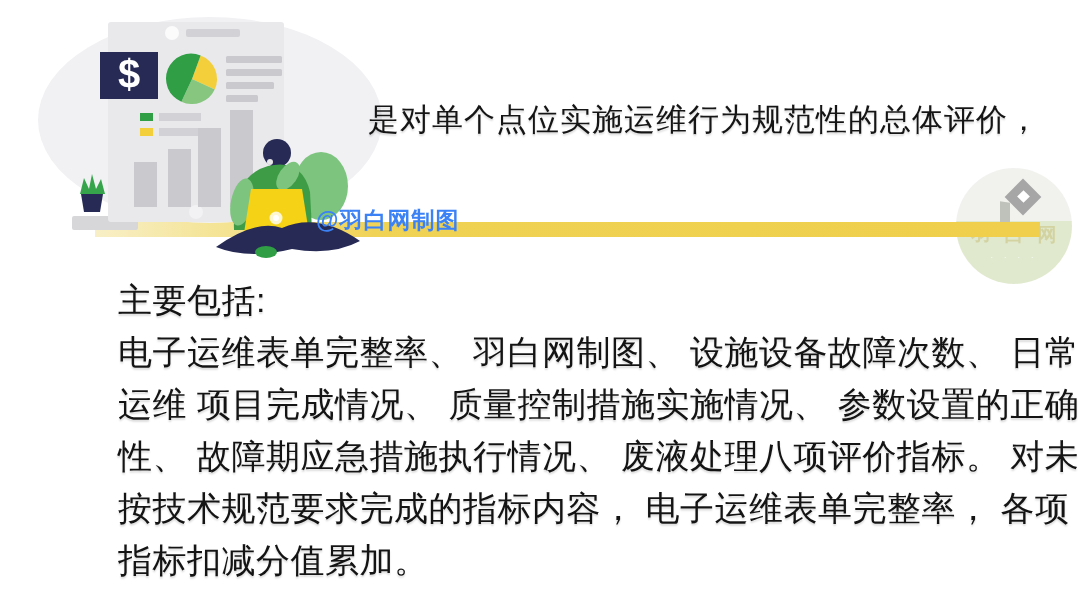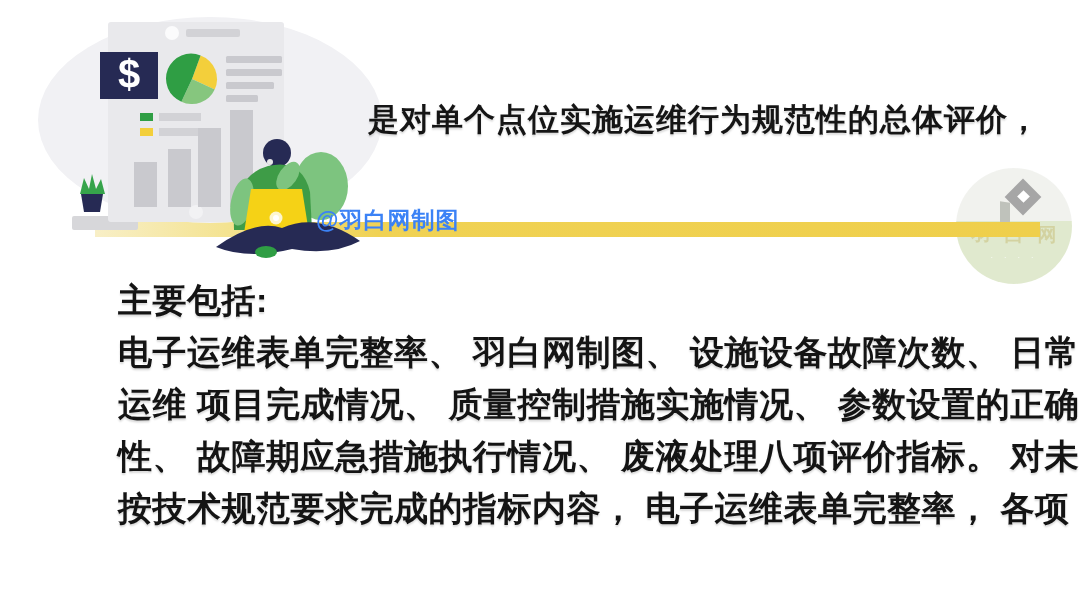--- a/index.html
+++ b/index.html
@@ -43,28 +43,28 @@
   
   .credit{
     position:absolute;left:316px;top:205px;z-index:5;
     font-size:23px;font-weight:bold;color:#3b82f6;letter-spacing:1px;
   }
   
   .hero{position:absolute;left:30px;top:0;z-index:3;}
   
   .headline{
     position:absolute;right:40px;top:88px;text-align:right;z-index:4;
-    font-weight:bold;color:#151515;font-size:31px;line-height:64px;
+    font-weight:normal;color:#151515;font-size:31px;line-height:64px;
     letter-spacing:1px;white-space:nowrap;
     text-shadow:0 2px 2px rgba(0,0,0,0.15);
   }
   
   .body-text{
     position:absolute;left:118px;top:274px;z-index:4;
-    font-weight:bold;color:#141414;font-size:34px;line-height:52px;
+    font-weight:normal;color:#141414;font-size:34px;line-height:52px;
     letter-spacing:0.5px;white-space:nowrap;
     text-shadow:0 2px 2px rgba(0,0,0,0.15);
   }
 </style>
 </head>
 <body>
 
 <div class="canvas">
 
   <div class="badge">
@@ -149,15 +149,16 @@
   <div class="headline">
     <div>是对单个点位实施运维行为规范性的总体评价，</div>
   </div>
 
   <div class="body-text">
     <div>主要包括:</div>
     <div>电子运维表单完整率、 羽白网制图、 设施设备故障次数、 日常</div>
     <div>运维 项目完成情况、 质量控制措施实施情况、 参数设置的正确</div>
     <div>性、 故障期应急措施执行情况、 废液处理八项评价指标。 对未</div>
     <div>按技术规范要求完成的指标内容， 电子运维表单完整率， 各项</div>
+    <div>指标扣减分值累加。</div>
   </div>
 
 </div>
 
 </body></html>

